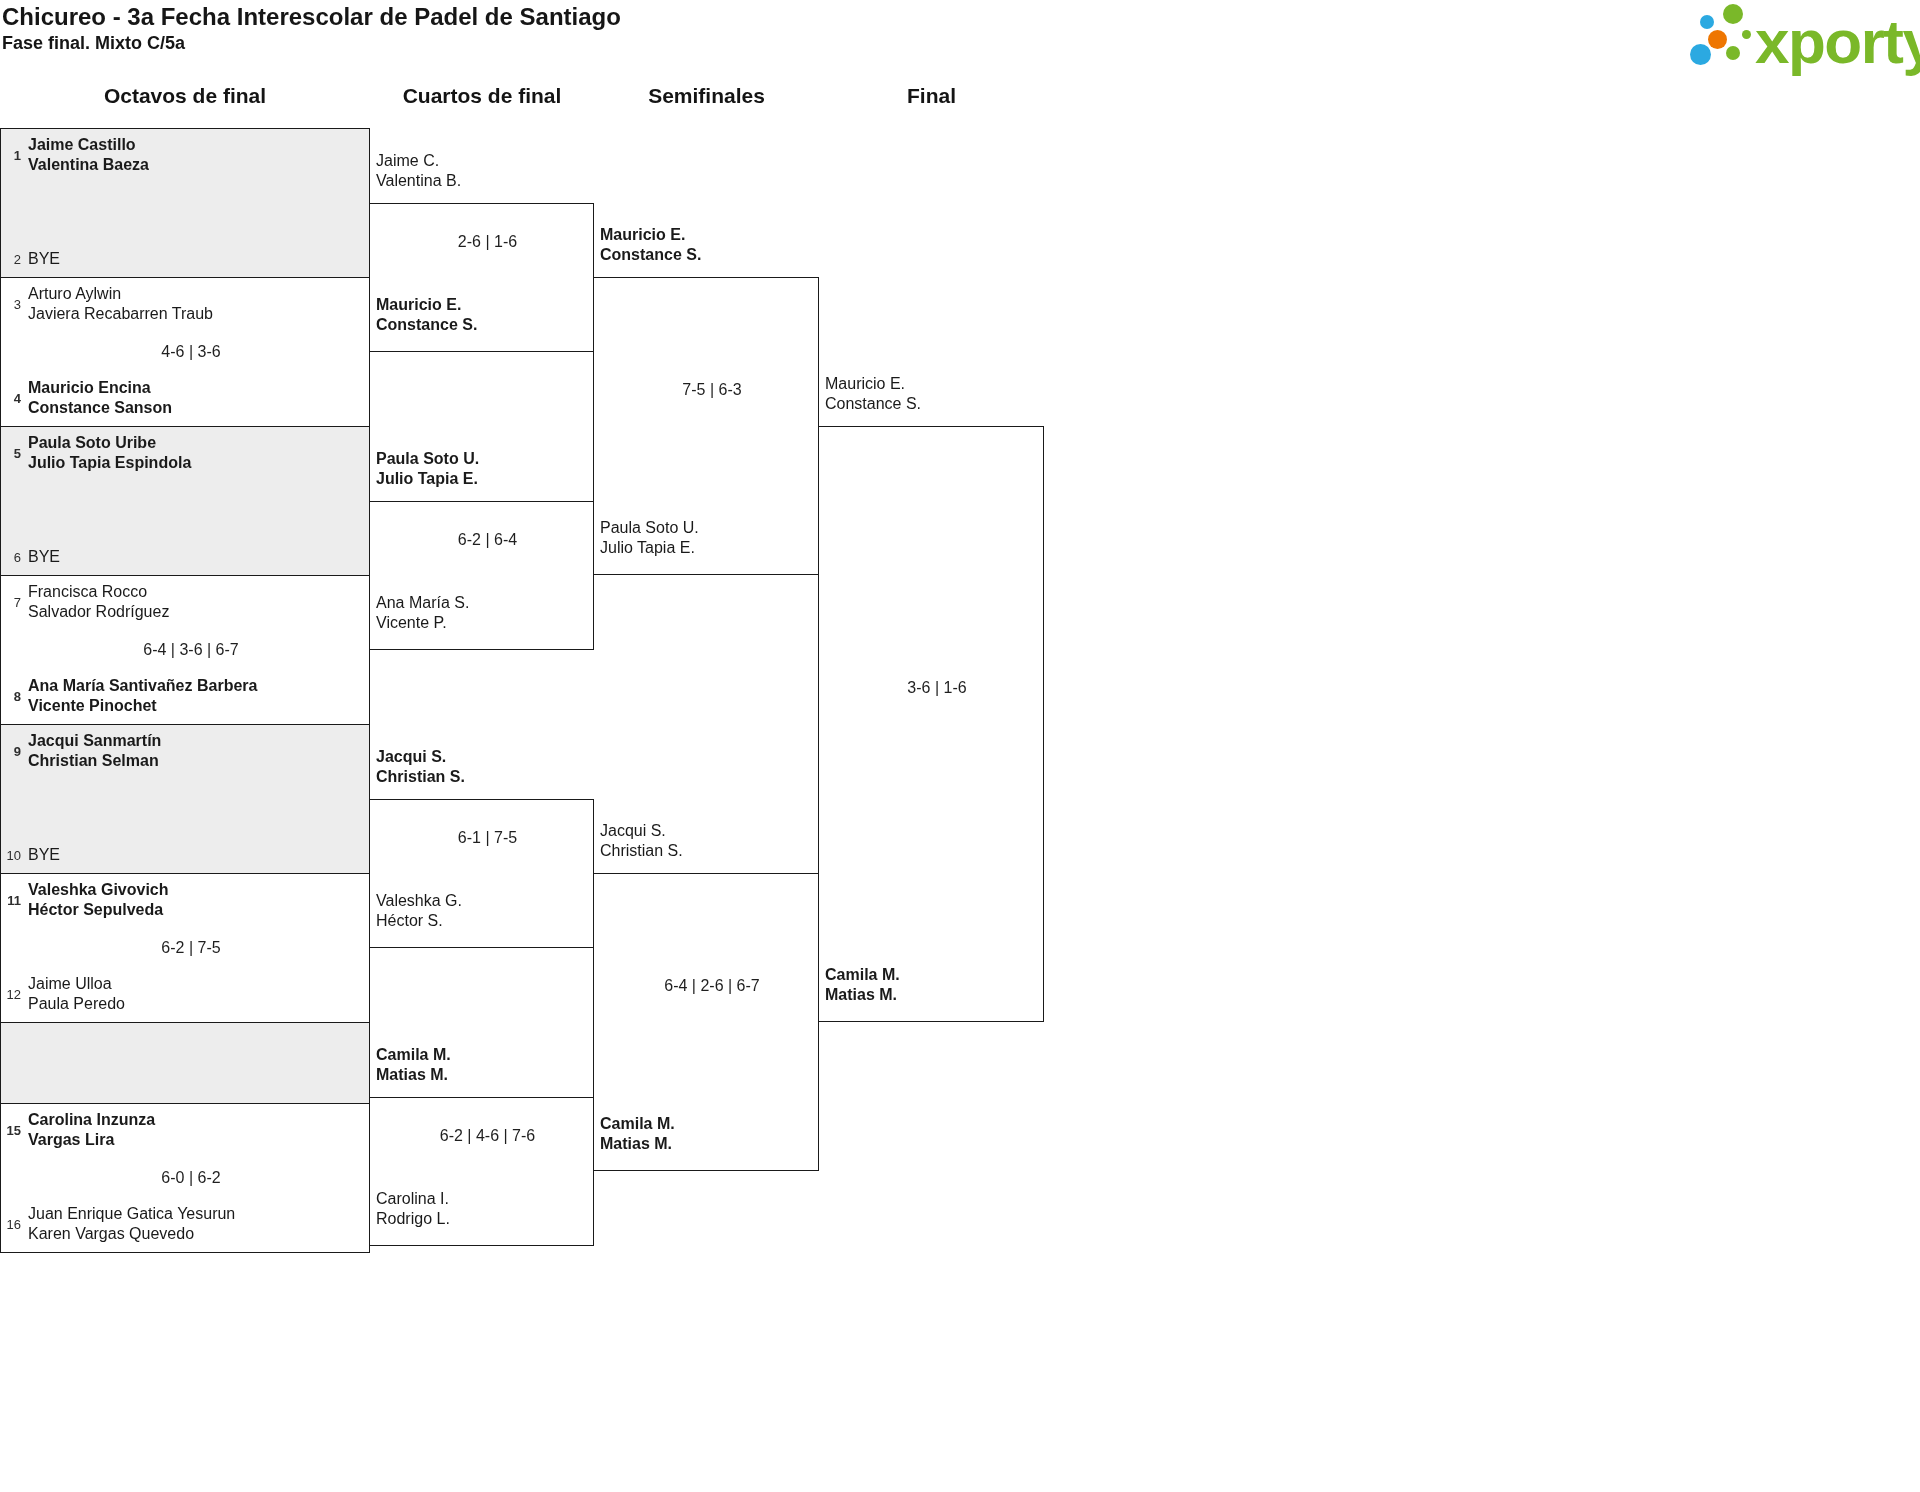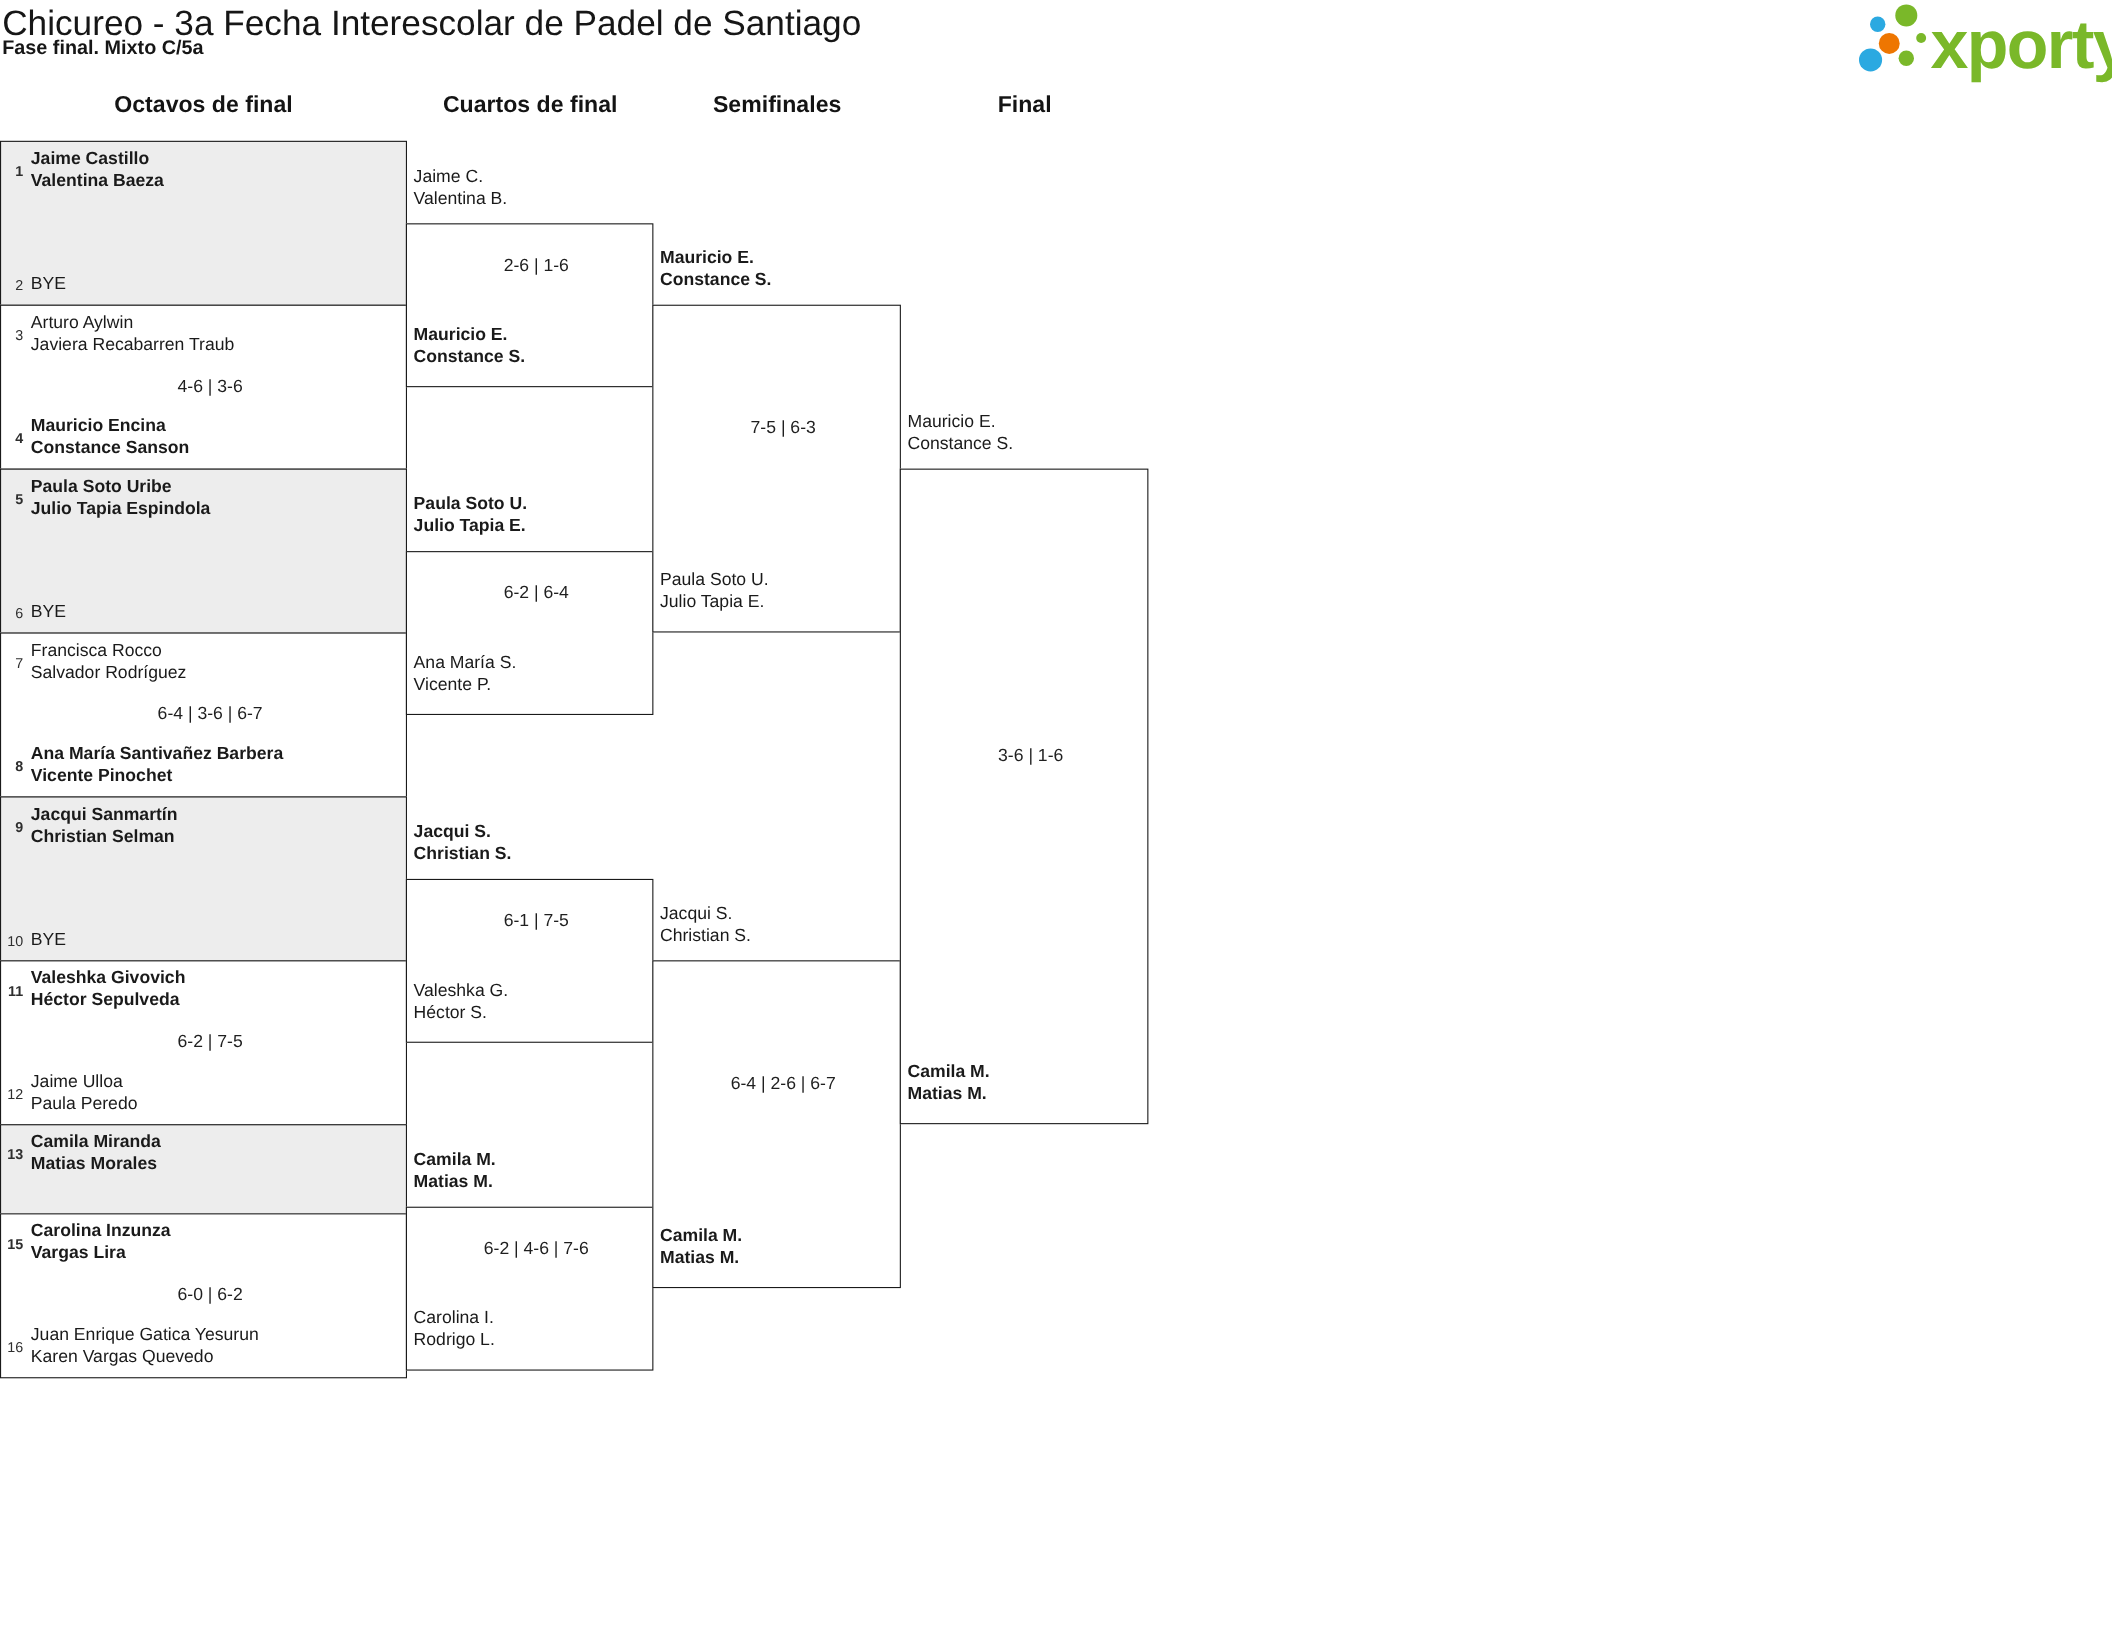--- a/index.html
+++ b/index.html
@@ -1,19 +1,19 @@
 <!DOCTYPE html>
 <html><head>
 <meta charset="utf-8">
 <style>
   html,body{margin:0;padding:0;background:#fff;}
   body{width:1920px;height:1492px;position:relative;overflow:hidden;
        font-family:"Liberation Sans","DejaVu Sans",sans-serif;color:#1a1a1a;}
 
-  .page-title{position:absolute;left:2px;top:3px;font-size:32px;font-weight:400;color:#161616;}
+  .page-title{position:absolute;left:2px;top:3px;font-size:24px;font-weight:700;color:#161616;}
   .page-subtitle{position:absolute;left:2px;top:33px;font-size:18px;font-weight:700;color:#161616;}
 
   .col-h{position:absolute;top:84px;text-align:center;font-size:21px;font-weight:700;color:#141414;}
   .col-h.c0{left:0;width:370px;}
   .col-h.c1{left:370px;width:224px;}
   .col-h.c2{left:594px;width:225px;}
   .col-h.c3{left:819px;width:225px;}
 
   .match{position:absolute;border:1px solid #1a1a1a;box-sizing:border-box;background:#fff;}
   .match.bye{background:#ededed;}
@@ -183,27 +183,20 @@
   <div class="trow b">
     <span class="seed">12</span>
     <span class="names">
         <span class="ln">Jaime Ulloa</span>
         <span class="ln">Paula Peredo</span>
       </span>
   </div>
 </div>
 
 <div class="match m-oct oct-6 bye">
-  <div class="trow t bold">
-    <span class="seed">13</span>
-    <span class="names">
-        <span class="ln">Camila Miranda</span>
-        <span class="ln">Matias Morales</span>
-      </span>
-  </div>
   <div class="score"></div>
   <div class="trow b">
     <span class="seed">14</span>
     <span class="names">
         <span class="ln">BYE</span>
         <span class="ln"></span>
       </span>
   </div>
 </div>
 

